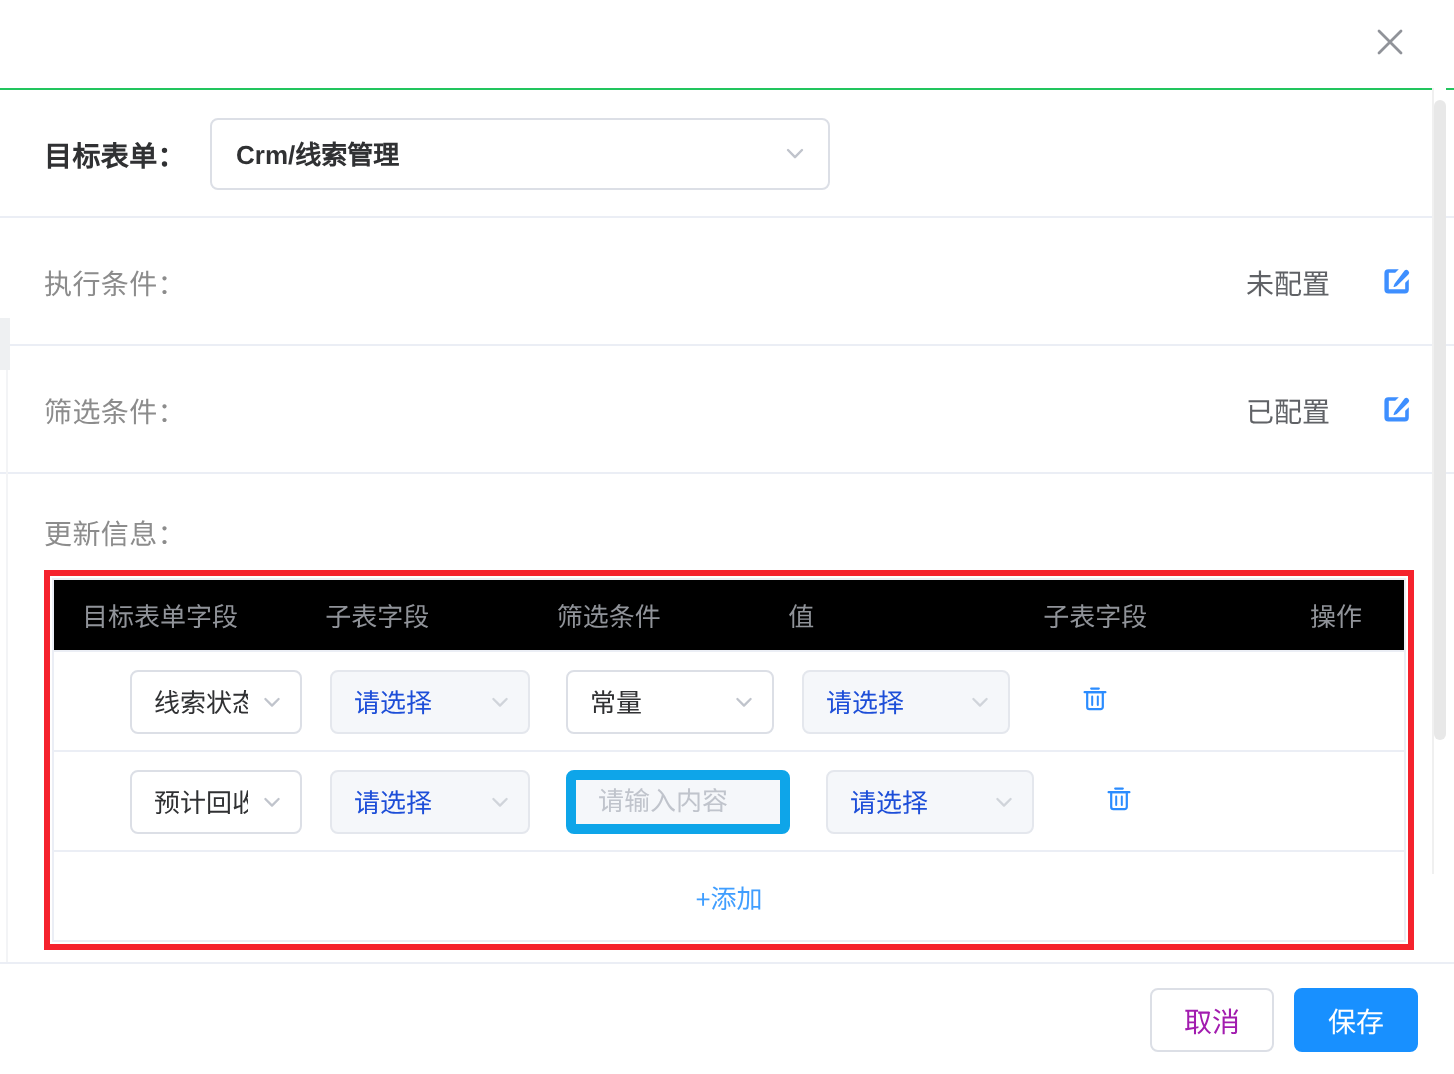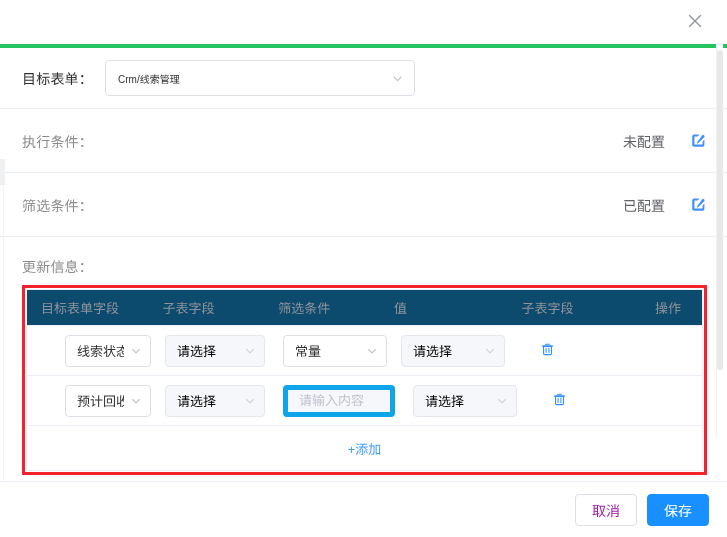--- a/index.html
+++ b/index.html
@@ -55,21 +55,21 @@
   }
 
   .form-row {
     position: relative;
     display: flex;
     align-items: center;
     border-top: 1px solid #ebeef5;
     box-sizing: border-box;
     padding: 0 20px 0 22px;
   }
-  .form-row.target-row   { height: 64px; border-top: 4px solid #22c55e; }
+  .form-row.target-row   { height: 64px; border-top: 1px solid #22c55e; font-weight: bold; }
   .form-row.cond-row     { height: 64px; }
 
   .row-label {
     font-size: 14px;
     color: #8c8c8c;
     white-space: nowrap;
     letter-spacing: .2px;
   }
   .row-label.strong { color: #303133; }
 
@@ -120,28 +120,28 @@
     flex: 0 0 auto;
     margin-left: 6px;
     display: inline-flex;
   }
   .select.disabled {
     background: #f5f7fa;
     border-color: #e4e7ed;
     color: #c0c4cc;
     cursor: not-allowed;
   }
-  .select.disabled .sel-text { color: #000000; }
+  .select.disabled .sel-text { color: #1d4ed8; }
 
   
   .target-select {
     width: 310px;
     height: 36px;
     margin-left: 12px;
-    font-size: 10px;
+    font-size: 13px;
     padding: 0 10px 0 12px;
   }
 
   
   .update-section {
     padding: 0 20px 0 22px;
     border-top: 1px solid #ebeef5;
     box-sizing: border-box;
   }
   .update-label {
@@ -167,21 +167,21 @@
   }
 
   .t-row {
     display: flex;
     align-items: center;
     border-bottom: 1px solid #ebeef5;
     box-sizing: border-box;
   }
   .t-head {
     height: 36px;
-    background: #0c4a6e;
+    background: #000000;
   }
   .t-head .cell {
     font-size: 13px;
     color: #909399;
     white-space: nowrap;
   }
   .t-body-row { height: 50px; }
 
   .cell {
     box-sizing: border-box;

